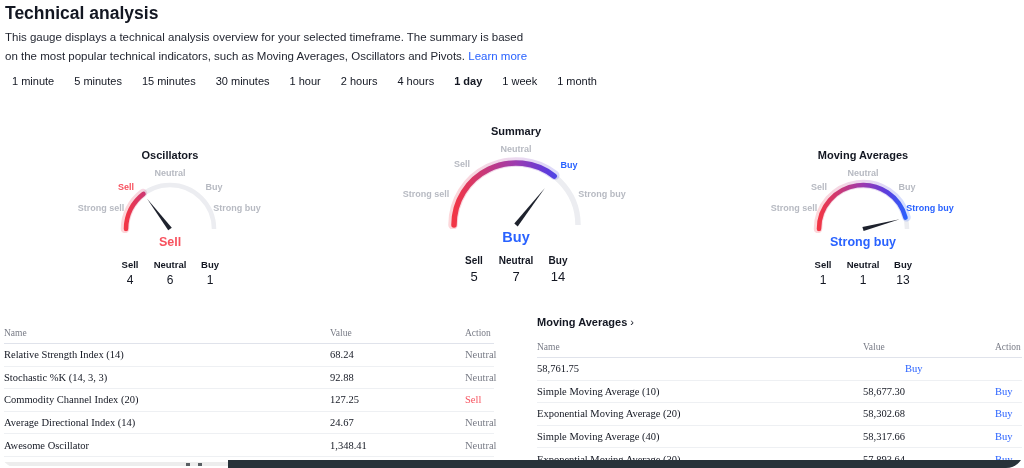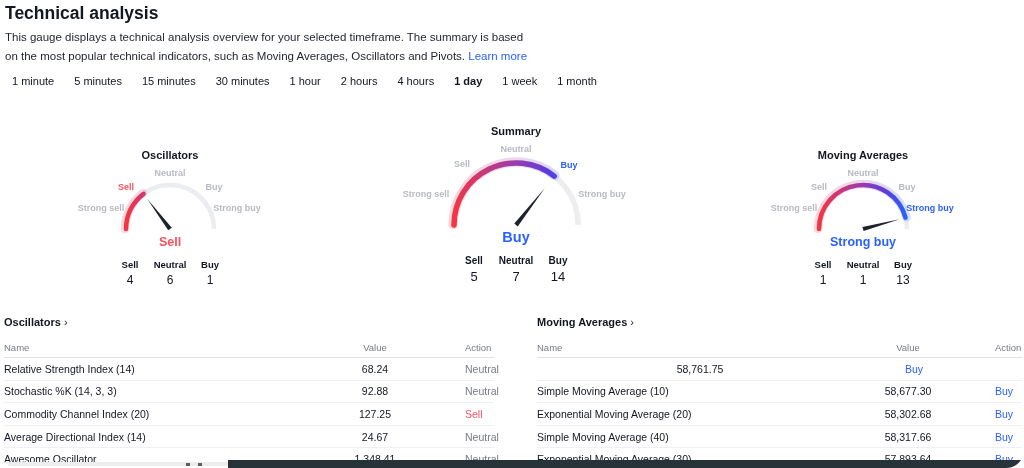--- a/index.html
+++ b/index.html
@@ -50,25 +50,25 @@
   .g-cl { font-size:9.5px; font-weight:700; }
   .lg .g-cl { font-size:10px; }
   .g-cn { font-size:12px; margin-top:3px; }
   .lg .g-cn { font-size:13px; }
 
   .table { position:absolute; top:315px; }
   #t-osc { left:4px;   width:490px; }
   #t-ma  { left:537px; width:485px; }
   .t-title { font-size:11px; font-weight:700; line-height:14px; cursor:pointer; }
   .t-title .chev { font-weight:400; color:#131722; }
-  .t-grid { display:grid; grid-template-columns:1fr 90px 74px; align-items:center; }
+  .t-grid { display:grid; grid-template-columns:1fr 90px 74px; align-items:center;font-family:Liberation Serif, serif; }
   #t-ma .t-grid { grid-template-columns:1fr 90px 69px; }
   .t-head { margin-top:8px; height:21px; color:#787b86; font-size:9.5px; border-bottom:1px solid #e0e3eb; }
   .t-row { height:22.6px; font-size:10.5px; border-bottom:1px solid #eef0f3; }
-  .c-val { text-align:center; }
+  .c-val { text-align:left; }
   .c-act { padding-left:45px; }
   #t-ma .c-act { padding-left:42px; }
 
   .sb-track { position:absolute; left:0; top:462px; width:228px; height:4px; background:#ededed; }
   .sb-dot { position:absolute; top:463px; width:4px; height:3px; background:#5a5f63; }
   .sb-thumb { position:absolute; left:228px; top:460px; width:796px; height:8px; background:#273239; }
 </style>
 </head>
 <body>
 
@@ -203,21 +203,20 @@
           <div class="g-cn">1</div>
         </div>
       <div class="g-col">
           <div class="g-cl">Buy</div>
           <div class="g-cn">13</div>
         </div>
     </div>
   </div>
 
   <div class="table" id="t-osc">
-    <div class="t-title"><span>Oscillators</span> <span class="chev">›</span></div>
     <div class="t-grid t-head">
       <div>Name</div>
       <div class="c-val">Value</div>
       <div class="c-act">Action</div>
     </div>
     <div class="t-body">
         <div class="t-grid t-row">
           <div>Relative Strength Index (14)</div>
           <div class="c-val">68.24</div>
           <div class="c-act" style="color: rgb(120, 123, 134);">Neutral</div>

